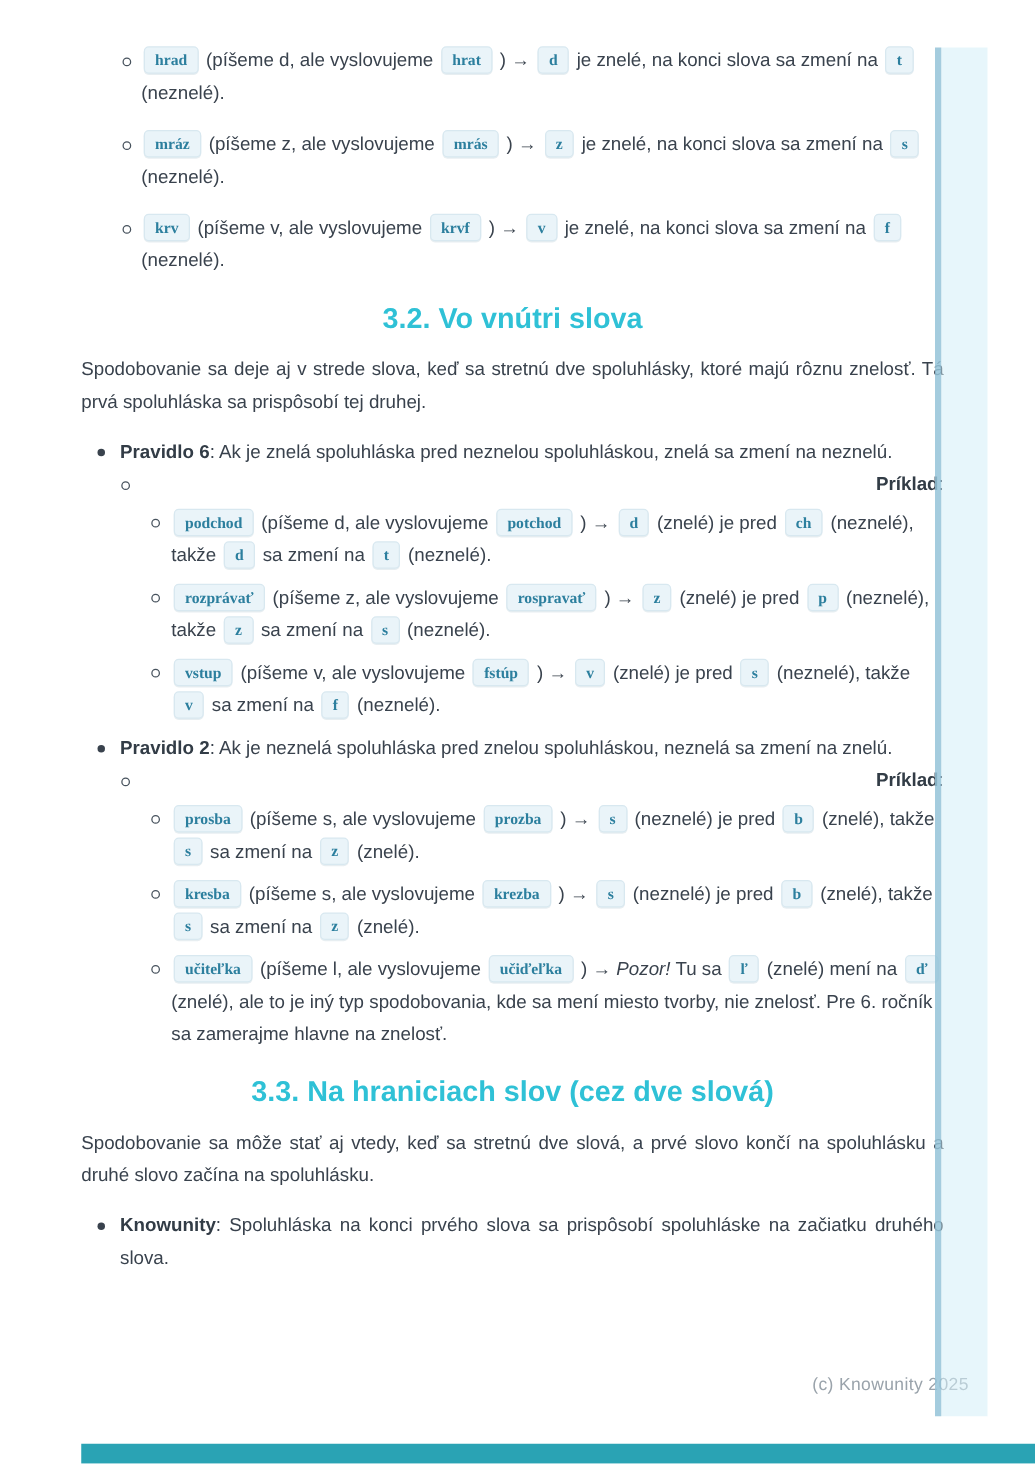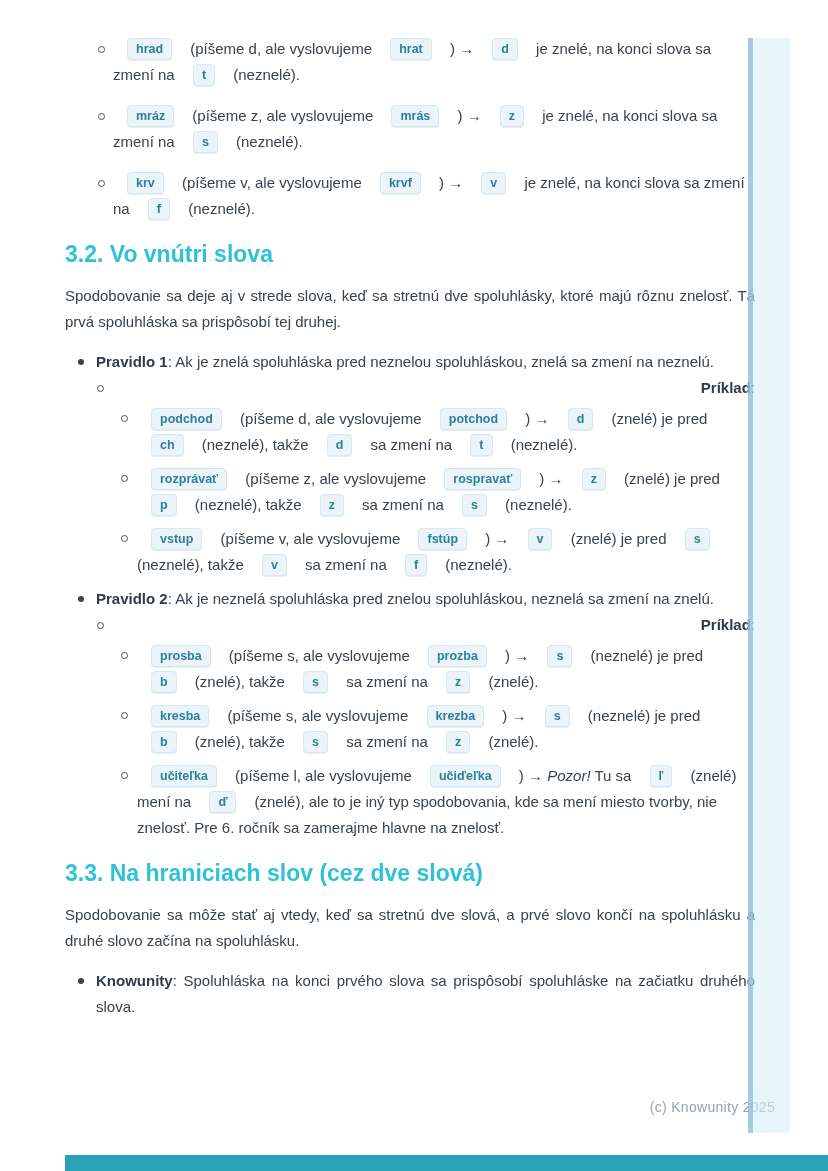--- a/index.html
+++ b/index.html
@@ -5,20 +5,21 @@
   html,body{margin:0;padding:0;background:#fff;}
   .page{
     position:relative;width:828px;height:1171px;background:#ffffff;overflow:hidden;
     font-family:"Liberation Sans",sans-serif;font-size:15px;line-height:26px;
     color:var(--text,#39424d);
   }
   .content{position:absolute;left:65px;top:36px;width:690px;}
   h2.section{
     color:var(--accent,#2fc1d6);font-size:23px;line-height:28px;font-weight:700;
     margin:18px 0 15px 0;
+    text-align:center;
   }
   p.intro{margin:0 0 14px 0;text-align:justify;}
   ul{list-style:none;margin:0;padding:0;}
   
   .lv2top>li{position:relative;padding-left:48px;margin-bottom:15px;}
   .lv2top>li::before{
     content:"";position:absolute;left:33px;top:10px;width:5px;height:5px;
     border:1.5px solid #47525d;border-radius:50%;
   }
   
@@ -34,24 +35,24 @@
   }
   .lv3{margin-top:5px;}
   .lv3>li{position:relative;padding-left:41px;margin-bottom:8px;text-align:left;}
   .lv3>li::before{
     content:"";position:absolute;left:25px;top:9px;width:5px;height:5px;
     border:1.5px solid #47525d;border-radius:50%;
   }
   strong{font-weight:700;color:#323c46;}
   em{font-style:italic;}
   .tok{
-    display:inline-block;padding:0 8px;margin:0 14px;
+    display:inline-block;padding:0 8px;margin:0 2px;
     background:var(--code-bg,#eaf4f9);border:1px solid var(--code-border,#d8e8f0);
     border-radius:4px;color:var(--code-color,#2c7f9e);
-    font-family:Liberation Sans, sans-serif;font-size:12.5px;font-weight:700;
+    font-family:Liberation Serif, serif;font-size:12.5px;font-weight:700;
     line-height:20px;vertical-align:1px;white-space:nowrap;
     box-shadow:0 1px 0 rgba(120,160,180,0.18);
   }
   .copyright{
     position:absolute;top:1100px;right:53px;font-size:14px;line-height:14px;
     color:var(--muted,#9aa3ab);letter-spacing:0.3px;z-index:1;
   }
   .edge-fill{
     position:absolute;top:38px;right:38px;width:37px;height:1095px;
     background:rgba(212,238,248,0.55);z-index:2;
@@ -75,21 +76,21 @@
       <li><span class="tok">hrad</span><span> (píšeme d, ale vyslovujeme </span><span class="tok">hrat</span><span> ) → </span><span class="tok">d</span><span> je znelé, na konci slova sa zmení na </span><span class="tok">t</span><span> (neznelé).</span></li>
       <li><span class="tok">mráz</span><span> (píšeme z, ale vyslovujeme </span><span class="tok">mrás</span><span> ) → </span><span class="tok">z</span><span> je znelé, na konci slova sa zmení na </span><span class="tok">s</span><span> (neznelé).</span></li>
       <li><span class="tok">krv</span><span> (píšeme v, ale vyslovujeme </span><span class="tok">krvf</span><span> ) → </span><span class="tok">v</span><span> je znelé, na konci slova sa zmení na </span><span class="tok">f</span><span> (neznelé).</span></li>
     </ul>
 
     <h2 class="section">3.2. Vo vnútri slova</h2>
     <p class="intro">Spodobovanie sa deje aj v strede slova, keď sa stretnú dve spoluhlásky, ktoré majú rôznu znelosť. Tá prvá spoluhláska sa prispôsobí tej druhej.</p>
 
     <ul class="rules">
       <li>
-        <div><strong>Pravidlo 1</strong><span>: Ak je znelá spoluhláska pred neznelou spoluhláskou, znelá sa zmení na neznelú.</span></div>
+        <div><strong>Pravidlo 6</strong><span>: Ak je znelá spoluhláska pred neznelou spoluhláskou, znelá sa zmení na neznelú.</span></div>
         <div class="plabel"><strong>Príklad</strong><span>:</span></div>
         <ul class="lv3">
           <li><span class="tok">podchod</span><span> (píšeme d, ale vyslovujeme </span><span class="tok">potchod</span><span> ) → </span><span class="tok">d</span><span> (znelé) je pred </span><span class="tok">ch</span><span> (neznelé), takže </span><span class="tok">d</span><span> sa zmení na </span><span class="tok">t</span><span> (neznelé).</span></li>
           <li><span class="tok">rozprávať</span><span> (píšeme z, ale vyslovujeme </span><span class="tok">rospravať</span><span> ) → </span><span class="tok">z</span><span> (znelé) je pred </span><span class="tok">p</span><span> (neznelé), takže </span><span class="tok">z</span><span> sa zmení na </span><span class="tok">s</span><span> (neznelé).</span></li>
           <li><span class="tok">vstup</span><span> (píšeme v, ale vyslovujeme </span><span class="tok">fstúp</span><span> ) → </span><span class="tok">v</span><span> (znelé) je pred </span><span class="tok">s</span><span> (neznelé), takže </span><span class="tok">v</span><span> sa zmení na </span><span class="tok">f</span><span> (neznelé).</span></li>
         </ul>
       </li>
       <li>
         <div><strong>Pravidlo 2</strong><span>: Ak je neznelá spoluhláska pred znelou spoluhláskou, neznelá sa zmení na znelú.</span></div>
         <div class="plabel"><strong>Príklad</strong><span>:</span></div>

